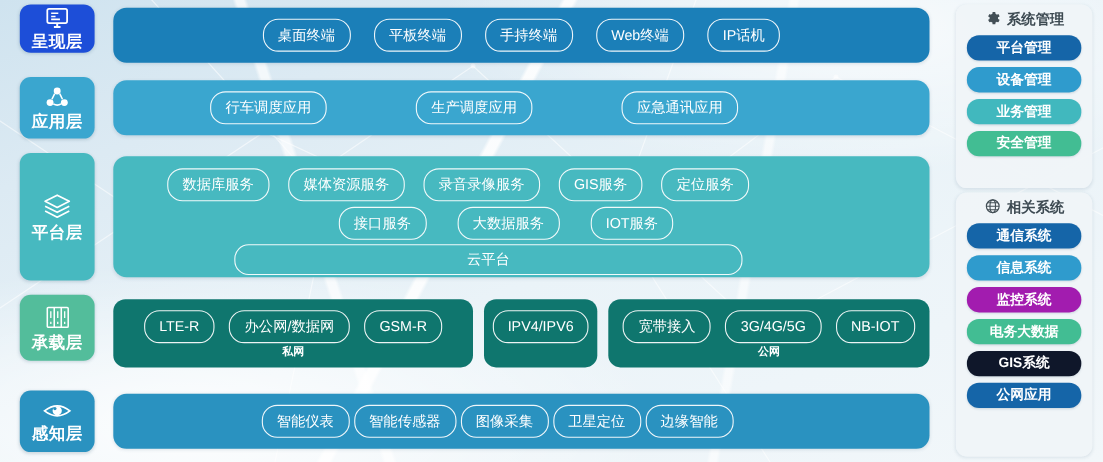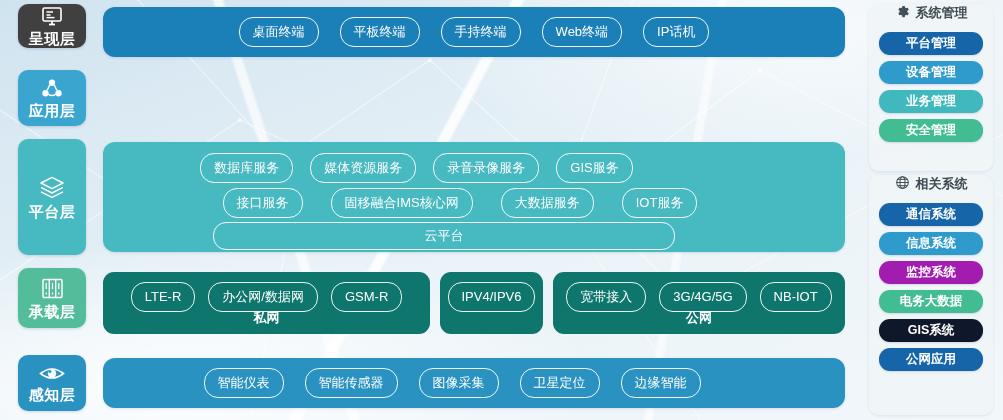--- a/index.html
+++ b/index.html
@@ -50,32 +50,32 @@
     font-size: 13px;
     line-height: 1;
     padding: 7px 13px 8px;
     white-space: nowrap;
   }
   .chips { display: flex; align-items: center; border-radius: 15px; }
 
   .subnet { position: absolute; border-radius: 11px; background: #0f766e; }
   .subnet .sublabel {
     position:absolute; left:0; right:0; bottom:7px;
-    text-align:center; color:#fff; font-size:13px; font-weight:700;
+    text-align:center; color:#fff; font-size:10px; font-weight:700;
   }
 
   
   .panel {
     position: absolute;
     background: rgba(240,244,247,.92);
     border-radius: 10px;
     box-shadow: 0 1px 3px rgba(30,70,100,.10);
   }
   .panel-head {
-    display: flex; justify-content: center; gap: 6px;
+    display: flex; align-items: center; justify-content: center; gap: 6px;
     color: #3d4a52; font-size: 13px; font-weight: 700;
     height: 28px;
   }
   .pbtn {
     height: 23px; margin: 0 10px 6px;
     border-radius: 11px;
     display: flex; align-items: center; justify-content: center;
     color: #fff; font-size: 12.5px; font-weight: 700;
     box-shadow: 0 1px 2px rgba(30,70,100,.16);
   }
@@ -97,21 +97,21 @@
       <circle cx="180" cy="230" r="2.3"></circle>
     <circle cx="430" cy="60" r="2.3"></circle>
       <circle cx="690" cy="300" r="2.3"></circle>
     <circle cx="300" cy="180" r="2.3"></circle>
       <circle cx="560" cy="200" r="2.3"></circle>
   </g>
 </svg>
 
 <div class="canvas">
 
-  <div class="layer-tag" style="left:18px; top:4px; width:68px; height:44px; background:#404040;">
+  <div class="layer-tag" style="left:18px; top:4px; width:68px; height:44px; background:#1d4ed8;">
     <span>
       <svg width="24" height="21" viewBox="0 0 24 21" fill="none" stroke="#fff" stroke-width="1.6">
         <rect x="3" y="2" width="18" height="13" rx="1.6"></rect>
         <line x1="9" y1="18.5" x2="15" y2="18.5" stroke-width="1.8"></line>
         <line x1="12" y1="15" x2="12" y2="18.5" stroke-width="1.8"></line>
         <line x1="6.5" y1="6" x2="13" y2="6" stroke-width="1.5"></line>
         <line x1="6.5" y1="9" x2="10.5" y2="9" stroke-width="1.5"></line>
         <line x1="6.5" y1="11.6" x2="14.5" y2="11.6" stroke-width="1.5"></line>
       </svg>
     </span>
@@ -133,41 +133,48 @@
         <circle cx="12" cy="5" r="3.3" fill="#fff" stroke="none"></circle>
         <circle cx="5.2" cy="16" r="3.3" fill="#fff" stroke="none"></circle>
         <circle cx="18.8" cy="16" r="3.3" fill="#fff" stroke="none"></circle>
         <path d="M 9.6 7.4 L 7 12.8"></path>
         <path d="M 14.4 7.4 L 17 12.8"></path>
         <path d="M 8.3 17.2 Q 12 19.6 15.7 17.2"></path>
       </svg>
     </span>
     <span class="ltxt">应用层</span>
   </div>
+  <div class="band" style="left:103px; top:73px; width:742px; height:50px; background:#3aa6cf;">
+    <div class="chips" style="position:absolute; left:0; right:0; top:0; bottom:0; justify-content:center; gap:81px; padding-right:86px;">
+      <span class="chip">行车调度应用</span>
+      <span class="chip">生产调度应用</span>
+      <span class="chip">应急通讯应用</span>
+    </div>
+  </div>
 
   <div class="layer-tag" style="left:18px; top:139px; width:68px; height:116px; background:#47b9c0;">
     <span>
       <svg width="28" height="25" viewBox="0 0 28 25" fill="none" stroke="#fff" stroke-width="1.5" stroke-linejoin="round">
         <path d="M 14 2.4 L 25 8 L 14 13.6 L 3 8 Z"></path>
         <path d="M 3 12.4 L 14 18 L 25 12.4"></path>
         <path d="M 3 16.8 L 14 22.4 L 25 16.8"></path>
       </svg>
     </span>
     <span class="ltxt">平台层</span>
   </div>
   <div class="band" style="left:103px; top:142px; width:742px; height:110px; background:#47b9c0;">
     <div class="chips" style="position:absolute; left:0; right:0; top:11px; justify-content:center; gap:17px; padding-left:15px; padding-right:130px;">
       <span class="chip">数据库服务</span>
       <span class="chip">媒体资源服务</span>
       <span class="chip">录音录像服务</span>
       <span class="chip">GIS服务</span>
+      <span class="chip">定位服务</span>
     </div>
     <div class="chips" style="position:absolute; left:0; right:0; top:46px; justify-content:center; gap:28px; padding-left:15px; padding-right:82px;margin-left:39px;">
       <span class="chip">接口服务</span>
-      <span class="chip">固移融合IMS核心网</span>
       <span class="chip">大数据服务</span>
       <span class="chip">IOT服务</span>
     </div>
     <div style="position:absolute; left:110px; top:80px; width:462px;">
       <span class="chip" style="display:flex; width:100%; padding:6px 0 7px; border-radius:13px;">云平台</span>
     </div>
   </div>
 
   <div class="layer-tag" style="left:18px; top:268px; width:68px; height:60px; background:#53bd9b;">
     <span>
@@ -214,21 +221,21 @@
     <span>
       <svg width="28" height="19" viewBox="0 0 28 19" fill="none" stroke="#fff" stroke-width="1.6">
         <path d="M 2.5 9.5 Q 14 0.5 25.5 9.5 Q 14 18.5 2.5 9.5 Z"></path>
         <circle cx="14" cy="9.5" r="4.2" fill="#fff" stroke="none"></circle>
         <circle cx="11.9" cy="7.4" r="1.5" fill="#2a92c0" stroke="none"></circle>
       </svg>
     </span>
     <span class="ltxt">感知层</span>
   </div>
   <div class="band" style="left:103px; top:358px; width:742px; height:50px; background:#2a92c0;">
-    <div class="chips" style="position:absolute; left:0; right:0; top:0; bottom:0; justify-content:center; gap:21px; padding-right:44px;">
+    <div class="chips" style="position:absolute; left:0; right:0; top:0; bottom:0; justify-content:center; gap:4px; padding-right:44px;">
       <span class="chip">智能仪表</span>
       <span class="chip">智能传感器</span>
       <span class="chip">图像采集</span>
       <span class="chip">卫星定位</span>
       <span class="chip">边缘智能</span>
     </div>
   </div>
 
   <div class="panel" style="left:869px; top:4px; width:124px; height:167px;">
     <div class="panel-head">

